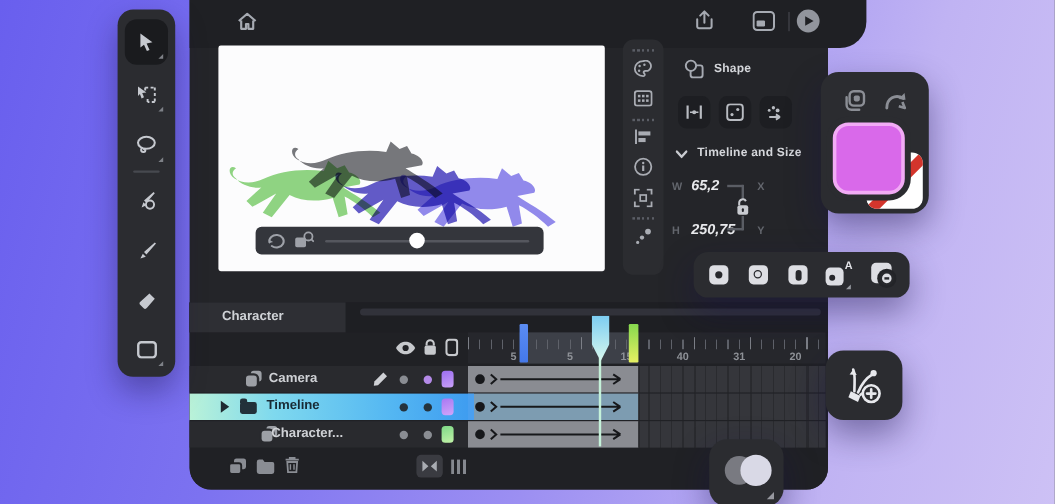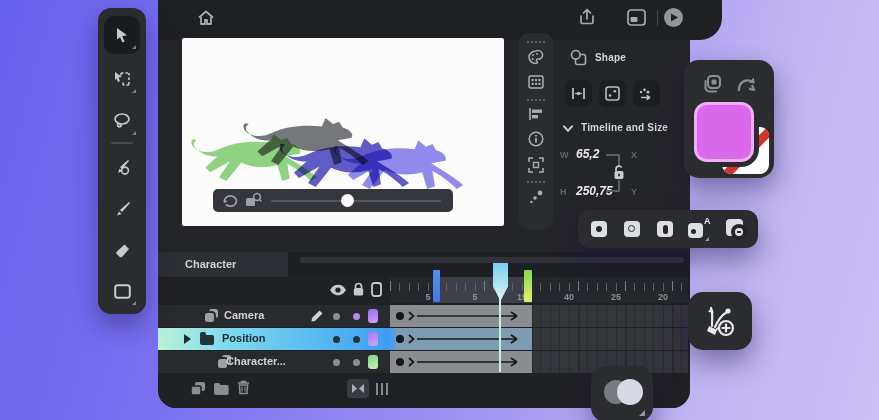--- a/index.html
+++ b/index.html
@@ -270,21 +270,21 @@
     </svg>
 
   <div class="a ruler"></div>
   <div class="a" style="left:433px;top:277px;width:99px;height:26px;background:#3d4048"></div>
   <div class="a ticks1"></div>
   <div class="a ticks2"></div>
   <div class="rnum" style="left:419px">5</div>
   <div class="rnum" style="left:466px">5</div>
   <div class="rnum" style="left:513px">15</div>
   <div class="rnum" style="left:560px">40</div>
-  <div class="rnum" style="left:607px">25</div>
+  <div class="rnum" style="left:607px">31</div>
   <div class="rnum" style="left:654px">20</div>
   <div class="a" style="left:433px;top:270px;width:7px;height:32px;border-radius:1px;background:linear-gradient(#5b8cf2,#4478ea)"></div>
   <div class="a" style="left:524px;top:270px;width:8px;height:32px;border-radius:1px;background:linear-gradient(#86d84e,#e6f062)"></div>
 
   <div class="a row" style="top:305px">
     <div class="rname">
       <div class="licon" style="left:47px;top:4px"></div>
       <div class="lname" style="left:66px">Camera</div>
       <svg class="a" style="left:152px;top:4px" width="14" height="14" viewBox="0 0 14 14">
           <path d="M9.5 1.5 12.5 4.5 5 12 1.5 12.5 2 9Z" fill="#cfd1d5"></path>
@@ -304,21 +304,21 @@
           </svg>
       </div>
       <div class="cells"></div>
     </div>
   </div>
 
   <div class="a row" style="top:328px">
     <div class="rname" style="background:linear-gradient(90deg,#baf2d8,#7fd9ee 30%,#54b7f2 72%,#3f9df0)">
       <div class="tri" style="left:26px;top:6px"></div>
       <div class="folder" style="left:42px;top:7px"></div>
-      <div class="lname" style="left:64px;color:#182a34">Position</div>
+      <div class="lname" style="left:64px;color:#182a34">Timeline</div>
       <div class="dot" style="left:175px;background:#25333c"></div>
       <div class="dot" style="left:195px;background:#25333c"></div>
       <div class="swatch" style="background:linear-gradient(160deg,#a878f2,#d0a5fa)"></div>
     </div>
     <div class="rframes">
       <div class="span">
         <div class="a" style="left:0;top:0;width:142px;height:22px;background:rgba(96,195,250,.30)"></div>
         <div class="a" style="left:0;top:0;width:5px;height:22px;background:#4aa0f0"></div>
         <svg width="142" height="22" viewBox="0 0 142 22" style="position:absolute;left:0;top:0">
             <g stroke="#17181b" fill="none" stroke-width="1.7">

